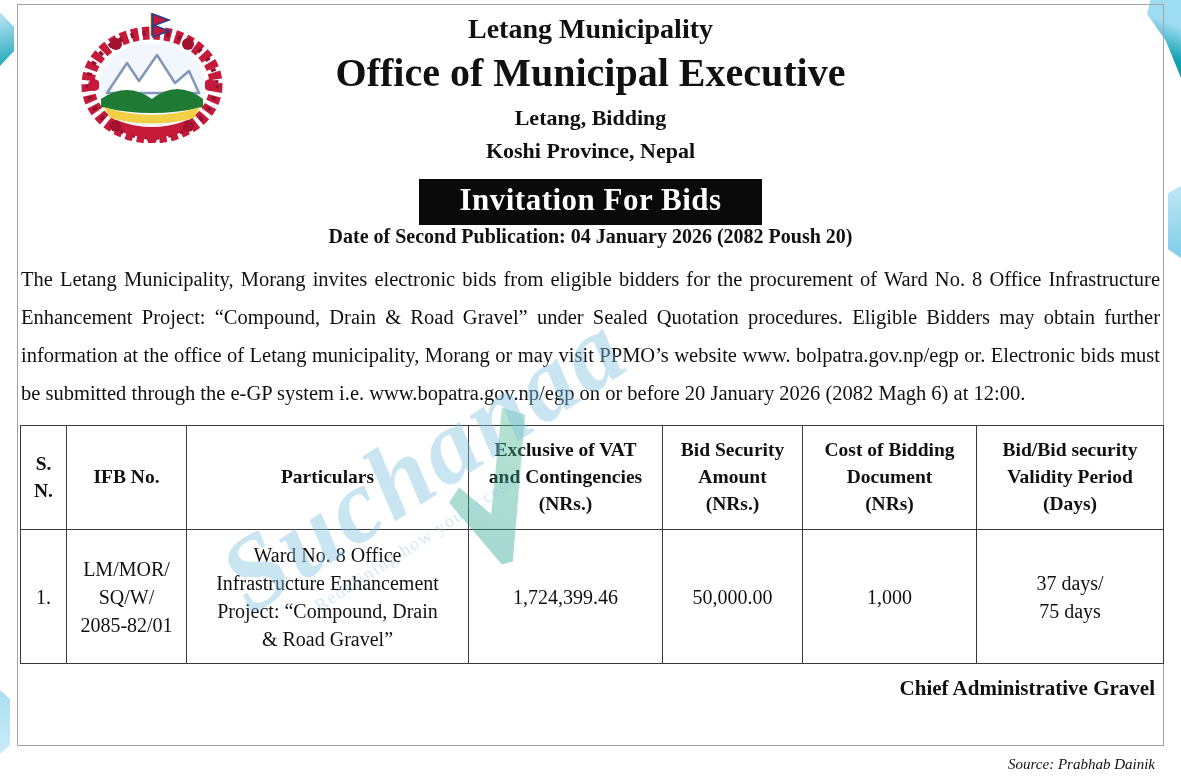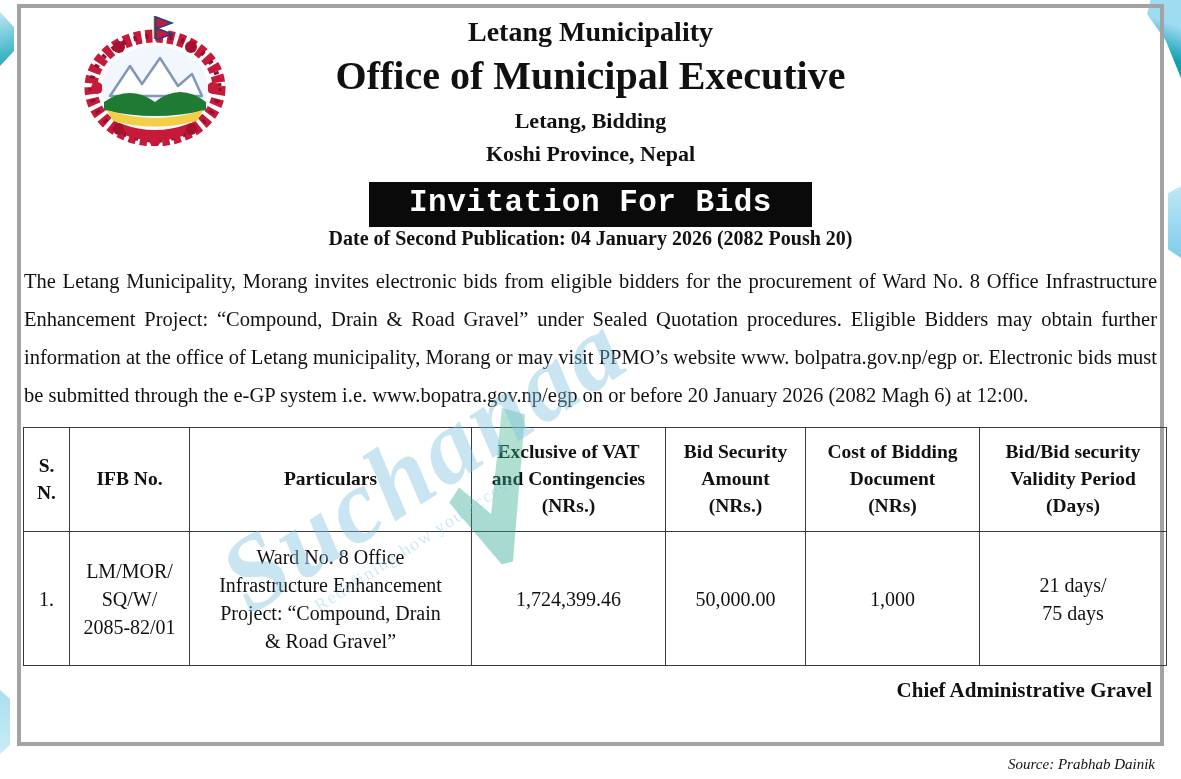--- a/index.html
+++ b/index.html
@@ -23,34 +23,34 @@
   .deco-r { right:0; top:186px; width:13px; height:72px;
     background:linear-gradient(180deg,#bfe7f6,#7fcde8);
     clip-path:polygon(0 10%,100% 0,100% 100%,0 88%); }
   .deco-bl { left:0; top:690px; width:10px; height:64px;
     background:linear-gradient(180deg,#a9def2,#c9ecf8);
     clip-path:polygon(0 0,100% 14%,100% 86%,0 100%); }
 
   
   .notice {
     position:absolute; left:17px; top:4px; width:1147px; height:742px;
-    border:4px solid #a3a3a3; background:transparent; padding:2px 2px 0;
+    border:1px solid #a3a3a3; background:transparent; padding:2px 2px 0;
   }
 
   
   .emblem { position:absolute; left:58px; top:8px; width:152px; height:130px; }
   .hdr { text-align:center; }
   .h1 { font-size:28px; font-weight:bold; margin-top:6px; }
   .h2 { font-size:40px; font-weight:bold; margin-top:4px; }
   .h3 { font-size:22px; font-weight:bold; margin-top:9px; }
   .h4 { font-size:22px; font-weight:bold; margin-top:7px; }
   .banner-wrap { margin-top:15px; }
   .banner {
     display:inline-block; background:#0a0a0a; color:#ffffff;
-    font-size:31px; font-weight:bold; padding:3px 40px 7px; letter-spacing:0.5px;font-family:Liberation Mono, monospace;
+    font-size:31px; font-weight:bold; padding:3px 40px 7px; letter-spacing:0.5px;
   }
   .pubdate { font-size:20px; font-weight:bold; margin-top:0; }
 
   
   .body-text {
     margin-top:12px; padding:0 1px;
     font-size:20.5px; line-height:38px;
     text-align:justify; text-justify:inter-word;
   }
 
@@ -169,21 +169,21 @@
         <td>LM/MOR/
 SQ/W/
 2085-82/01</td>
         <td>Ward No. 8 Office
 Infrastructure Enhancement
 Project: “Compound, Drain
 &amp; Road Gravel”</td>
         <td>1,724,399.46</td>
         <td>50,000.00</td>
         <td>1,000</td>
-        <td>21 days/
+        <td>37 days/
 75 days</td>
       </tr>
     </tbody>
   </table>
 
   <div class="signoff">Chief Administrative Gravel</div>
 </div>
 
 <div class="wm-swoosh"></div>
 <div class="watermark">

